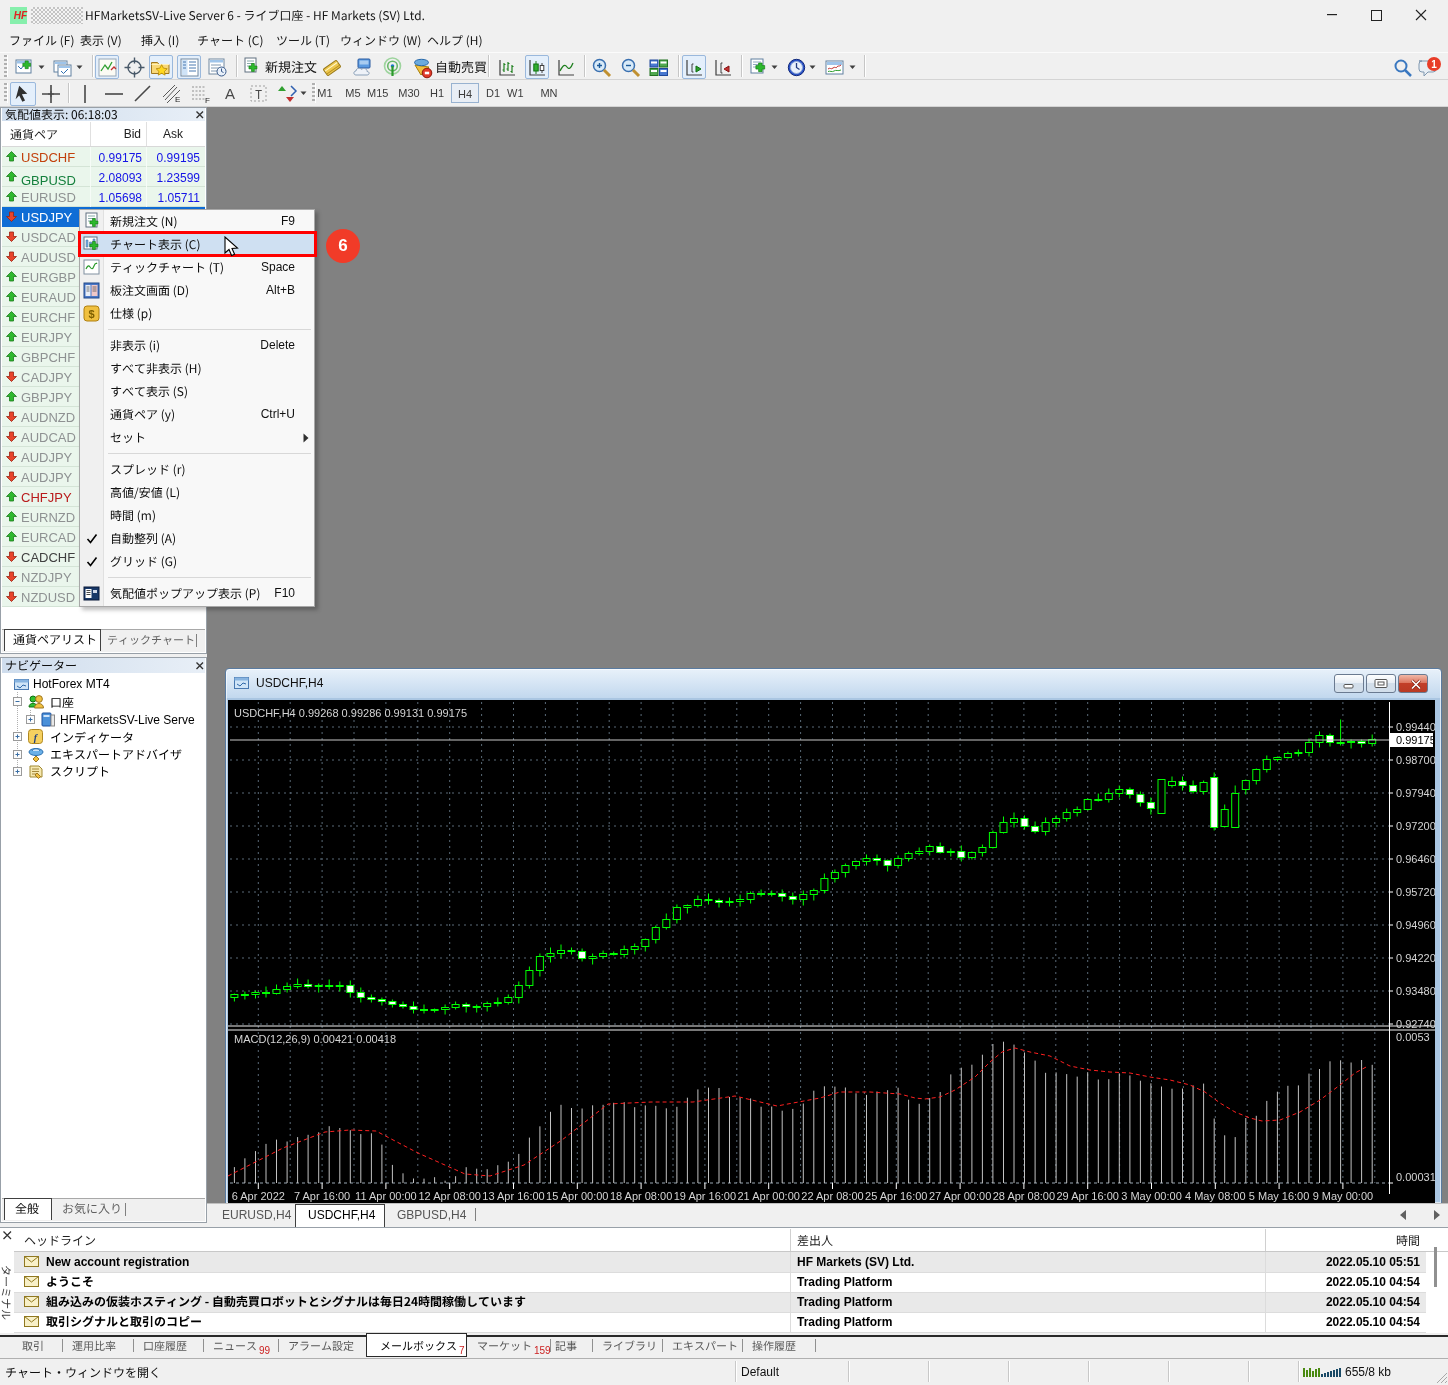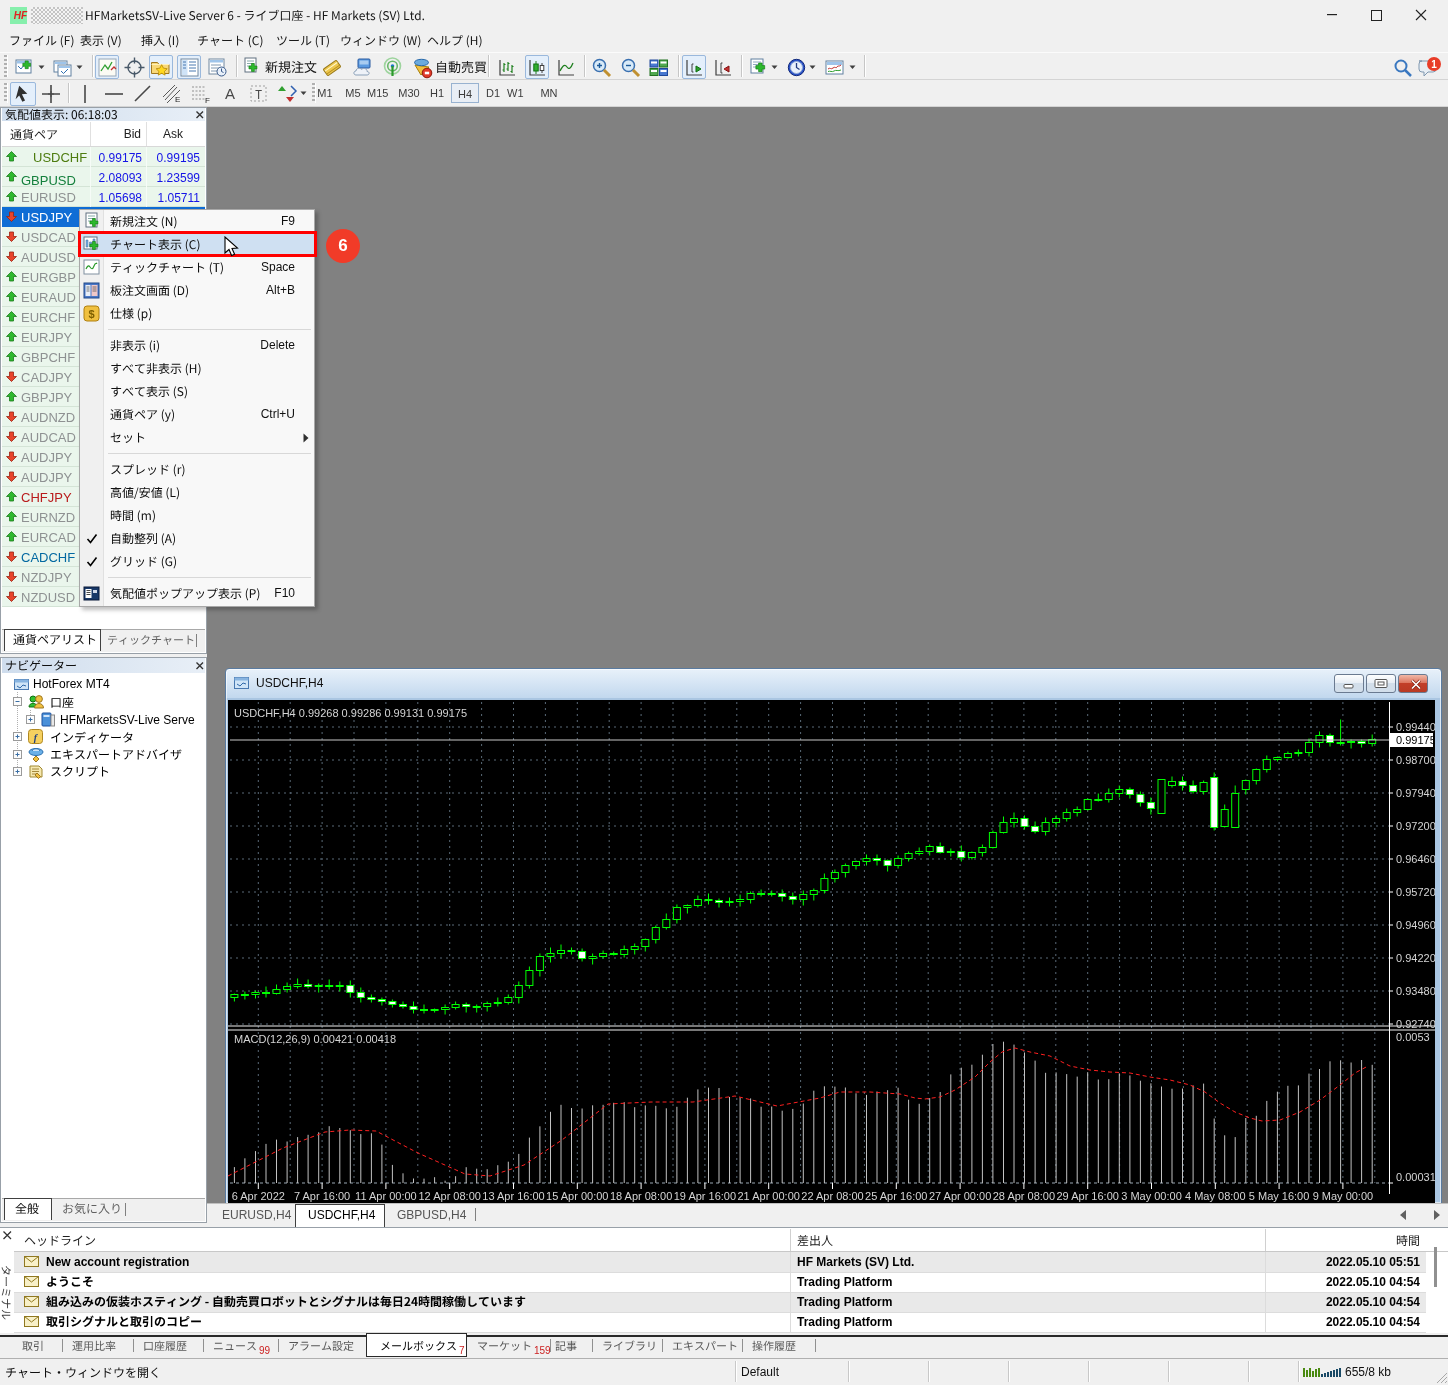--- a/index.html
+++ b/index.html
@@ -616,21 +616,21 @@
 <div style="position:absolute;left:91px;top:127px;width:50px;text-align:right;font:12px 'Liberation Sans';color:#202020">Bid</div>
 <div style="position:absolute;left:147px;top:127px;width:52px;text-align:center;font:12px 'Liberation Sans';color:#202020">Ask</div>
 <div style="position:absolute;left:90px;top:122px;width:1px;height:24px;background:#e0e0e0"></div>
 <div style="position:absolute;left:146px;top:122px;width:1px;height:24px;background:#e0e0e0"></div>
 <div style="position:absolute;left:2px;top:146px;width:203px;height:1px;background:#d8d8d8"></div>
 <div style="position:absolute;left:2px;top:147px;width:203px;height:20px;background:#eaf6ec"></div>
 <div style="position:absolute;left:2px;top:166px;width:203px;height:1px;background:#d4e4d6"></div>
 <svg style="position:absolute;left:6px;top:151px" width="11" height="11" viewBox="0 0 11 11">
     <path d="M5.5 0.5L10.5 5.5H7.5V10H3.5V5.5H0.5Z" fill="#2eb82e" stroke="#1a7a1a" stroke-width="0.8"></path>
   </svg>
-<div style="position:absolute;left:33px;top:150px;font:13px 'Liberation Sans';color:#4d7c0f">USDCHF</div>
+<div style="position:absolute;left:21px;top:150px;font:13px 'Liberation Sans';color:#c2410c">USDCHF</div>
 <div style="position:absolute;left:60px;top:151px;width:82px;text-align:right;font:12px 'Liberation Sans';color:#1414e6">0.99175</div>
 <div style="position:absolute;left:118px;top:151px;width:82px;text-align:right;font:12px 'Liberation Sans';color:#1414e6">0.99195</div>
 <div style="position:absolute;left:2px;top:167px;width:203px;height:20px;background:#eaf6ec"></div>
 <div style="position:absolute;left:2px;top:186px;width:203px;height:1px;background:#d4e4d6"></div>
 <svg style="position:absolute;left:6px;top:171px" width="11" height="11" viewBox="0 0 11 11">
     <path d="M5.5 0.5L10.5 5.5H7.5V10H3.5V5.5H0.5Z" fill="#2eb82e" stroke="#1a7a1a" stroke-width="0.8"></path>
   </svg>
 <div style="position:absolute;left:21px;top:173px;font:13px 'Liberation Sans';color:#15803d">GBPUSD</div>
 <div style="position:absolute;left:60px;top:171px;width:82px;text-align:right;font:12px 'Liberation Sans';color:#1414e6">2.08093</div>
 <div style="position:absolute;left:118px;top:171px;width:82px;text-align:right;font:12px 'Liberation Sans';color:#1414e6">1.23599</div>
@@ -775,21 +775,21 @@
     <path d="M5.5 0.5L10.5 5.5H7.5V10H3.5V5.5H0.5Z" fill="#2eb82e" stroke="#1a7a1a" stroke-width="0.8"></path>
   </svg>
 <div style="position:absolute;left:21px;top:530px;font:13px 'Liberation Sans';color:#8e9192">EURCAD</div>
 <div style="position:absolute;left:2px;top:547px;width:203px;height:20px;background:#eaf6ec"></div>
 <div style="position:absolute;left:2px;top:566px;width:203px;height:1px;background:#d4e4d6"></div>
 <div style="position:absolute;left:90px;top:547px;width:1px;height:20px;background:#fbfdfb"></div>
 <div style="position:absolute;left:146px;top:547px;width:1px;height:20px;background:#fbfdfb"></div>
 <svg style="position:absolute;left:6px;top:551px" width="11" height="11" viewBox="0 0 11 11">
     <path d="M5.5 10.5L0.5 5.5H3.5V1H7.5V5.5H10.5Z" fill="#e8442a" stroke="#992211" stroke-width="0.8"></path>
   </svg>
-<div style="position:absolute;left:21px;top:550px;font:13px 'Liberation Sans';color:#0369a1">CADCHF</div>
+<div style="position:absolute;left:21px;top:550px;font:13px 'Liberation Sans';color:#404040">CADCHF</div>
 <div style="position:absolute;left:2px;top:567px;width:203px;height:20px;background:#eaf6ec"></div>
 <div style="position:absolute;left:2px;top:586px;width:203px;height:1px;background:#d4e4d6"></div>
 <div style="position:absolute;left:90px;top:567px;width:1px;height:20px;background:#fbfdfb"></div>
 <div style="position:absolute;left:146px;top:567px;width:1px;height:20px;background:#fbfdfb"></div>
 <svg style="position:absolute;left:6px;top:571px" width="11" height="11" viewBox="0 0 11 11">
     <path d="M5.5 10.5L0.5 5.5H3.5V1H7.5V5.5H10.5Z" fill="#e8442a" stroke="#992211" stroke-width="0.8"></path>
   </svg>
 <div style="position:absolute;left:21px;top:570px;font:13px 'Liberation Sans';color:#8e9192">NZDJPY</div>
 <div style="position:absolute;left:2px;top:587px;width:203px;height:20px;background:#eaf6ec"></div>
 <div style="position:absolute;left:2px;top:606px;width:203px;height:1px;background:#d4e4d6"></div>

